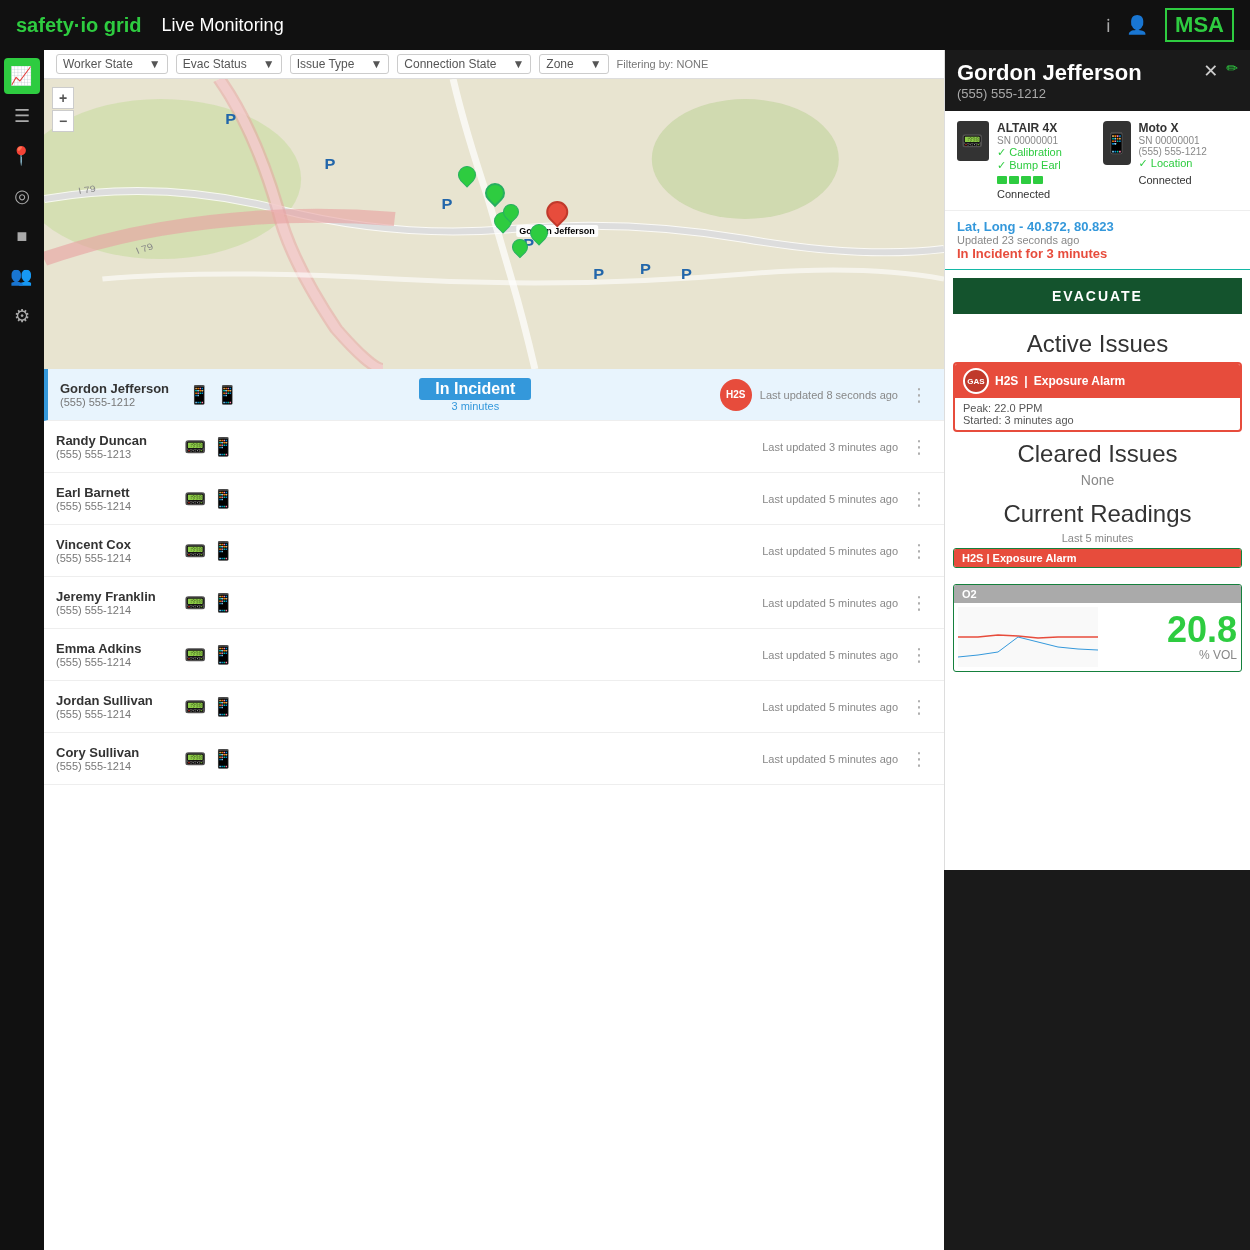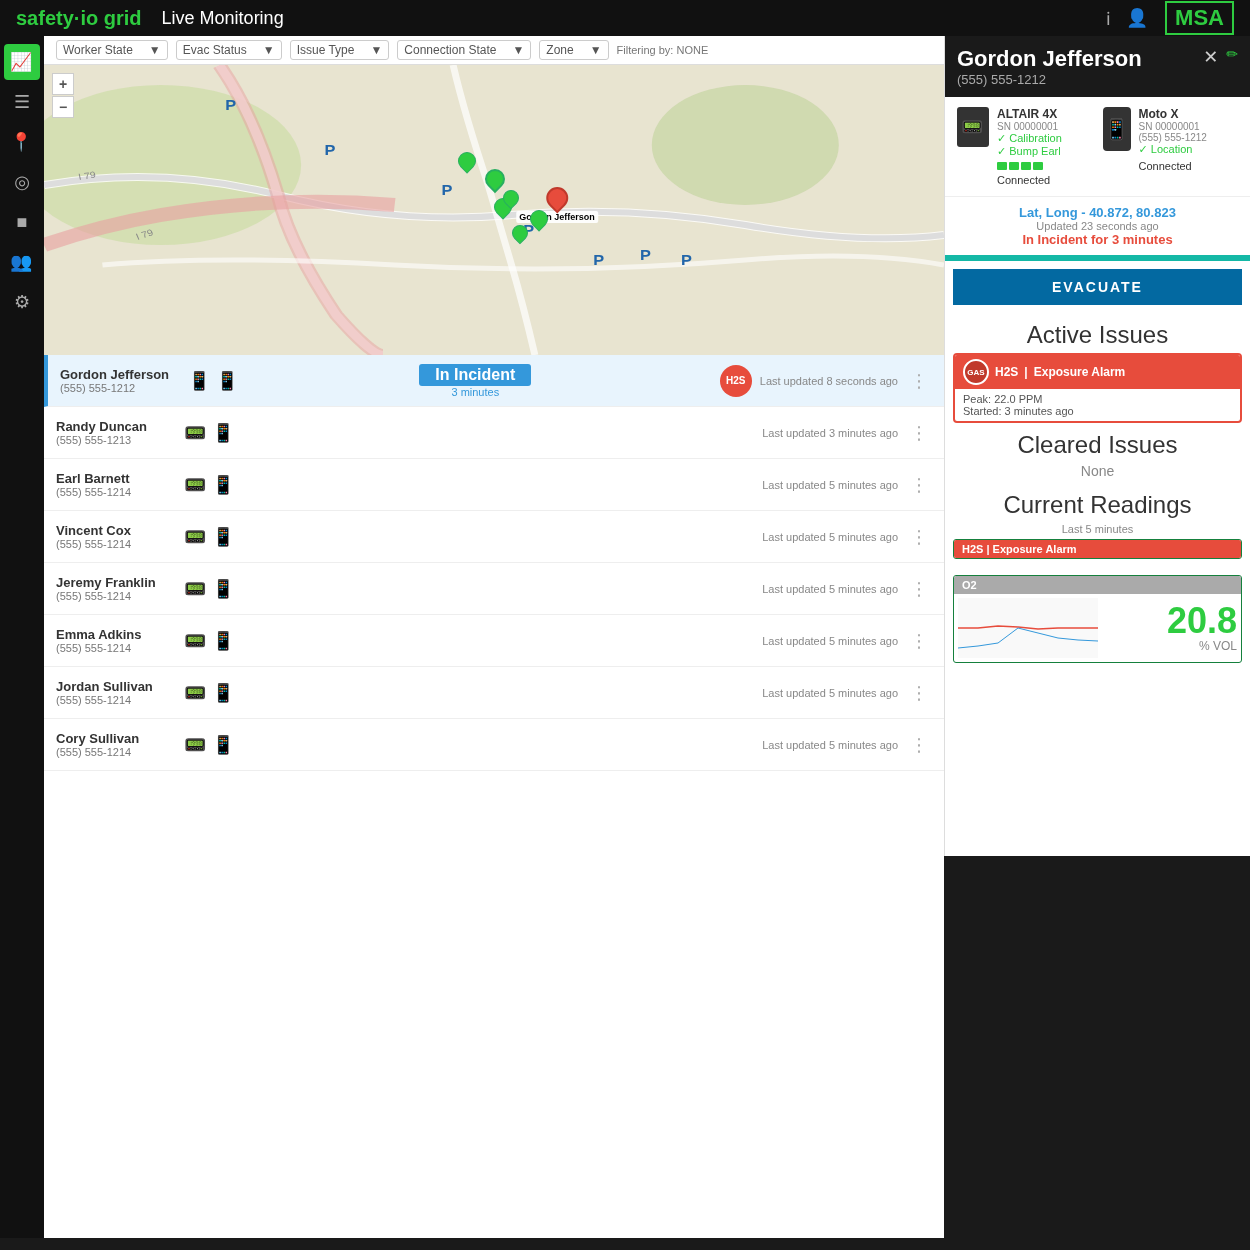--- a/index.html
+++ b/index.html
@@ -1,21 +1,21 @@
 <!DOCTYPE html>
 <html><head>
   <meta charset="utf-8">
   <style>
     * { box-sizing: border-box; margin: 0; padding: 0; }
     body { font-family: Arial, sans-serif; width: 1250px; height: 1250px; overflow: hidden; background: #1a1a1a; }
 
     
     .top-nav {
       background: #111;
-      height: 36px;
+      height: 50px;
       display: flex;
       align-items: center;
       padding: 0 16px;
       color: #fff;
       position: relative;
       z-index: 10;
     }
     .logo-text { color: #2ecc40; font-size: 20px; font-weight: bold; margin-right: 8px; }
     .nav-title { color: #fff; font-size: 18px; margin-left: 12px; }
     .nav-icons { margin-left: auto; display: flex; gap: 16px; align-items: center; }
@@ -232,29 +232,28 @@
     }
     .battery-seg {
       width: 10px;
       height: 8px;
       background: #2ecc40;
       border-radius: 1px;
     }
 
     .location-section {
       padding: 8px 12px;
-      border-bottom: 6px solid #14b8a6;
-      text-align: center;
+      border-bottom: 1px solid #14b8a6;
     }
     .lat-lon { color: #3498db; font-size: 13px; font-weight: bold; }
     .updated-text { font-size: 11px; color: #888; }
     .incident-text { color: #e74c3c; font-size: 13px; font-weight: bold; }
 
     .evacuate-btn {
-      background: #0369a1;
+      background: #14532d;
       color: #fff;
       border: none;
       width: 100%;
       padding: 10px;
       font-size: 14px;
       font-weight: bold;
       letter-spacing: 2px;
       cursor: pointer;
       margin: 8px 0;
     }

